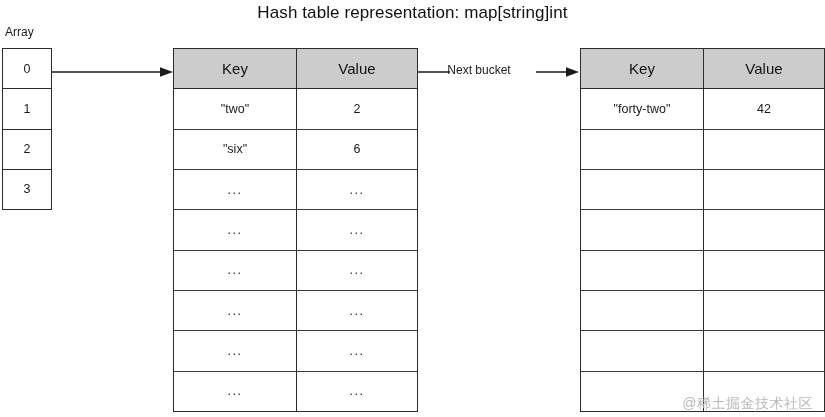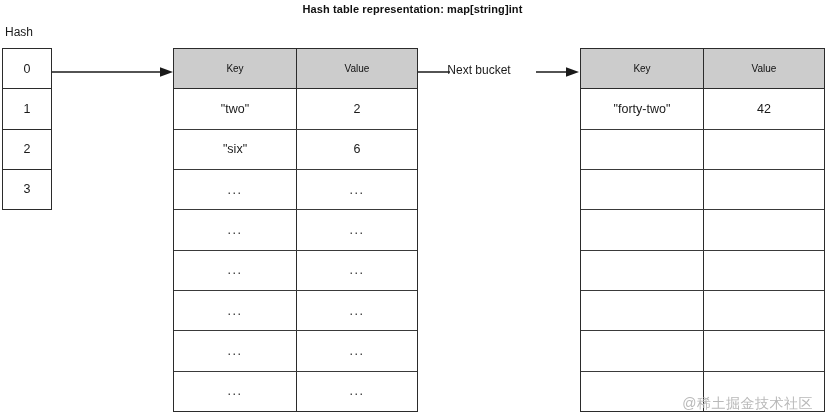--- a/index.html
+++ b/index.html
@@ -19,22 +19,22 @@
     overflow: hidden;
   }
 
   
   .diagram-title {
     position: absolute;
     left: 0;
     top: 3px;
     width: 825px;
     text-align: center;
-    font-size: 11px;
-    font-weight: bold;
+    font-size: 17px;
+    font-weight: normal;
     letter-spacing: 0.1px;
     color: #111111;
   }
 
   
   .array-label {
     position: absolute;
     left: 5px;
     top: 25px;
     font-size: 12px;
@@ -102,21 +102,21 @@
     white-space: nowrap;
   }
   .cell.key {
     width: 123px;
     border-right: 1.4px solid #2b2b2b;
   }
   .cell.value {
     flex: 1 1 auto;
   }
   .bucket-row.header .cell {
-    font-size: 10px;
+    font-size: 15px;
     color: #111111;
   }
   .cell.ellipsis {
     letter-spacing: 1.6px;
     color: #2a2a2a;
   }
 
   
   .arrow-svg {
     position: absolute;
@@ -149,21 +149,21 @@
     user-select: none;
   }
 </style>
 </head>
 <body>
 
 <div id="canvas">
 
   <div class="diagram-title">Hash table representation: map[string]int</div>
 
-  <div class="array-label">Hash</div>
+  <div class="array-label">Array</div>
 
   <div class="array-box">
     <div class="array-cell">0</div>
     <div class="array-cell">1</div>
     <div class="array-cell">2</div>
     <div class="array-cell">3</div>
   </div>
 
   <svg class="arrow-svg" id="arrow-array-to-bucket" width="122" height="24" viewBox="0 0 122 24">
     <line x1="0" y1="12" x2="110" y2="12" stroke="#1a1a1a" stroke-width="1.5"></line>

